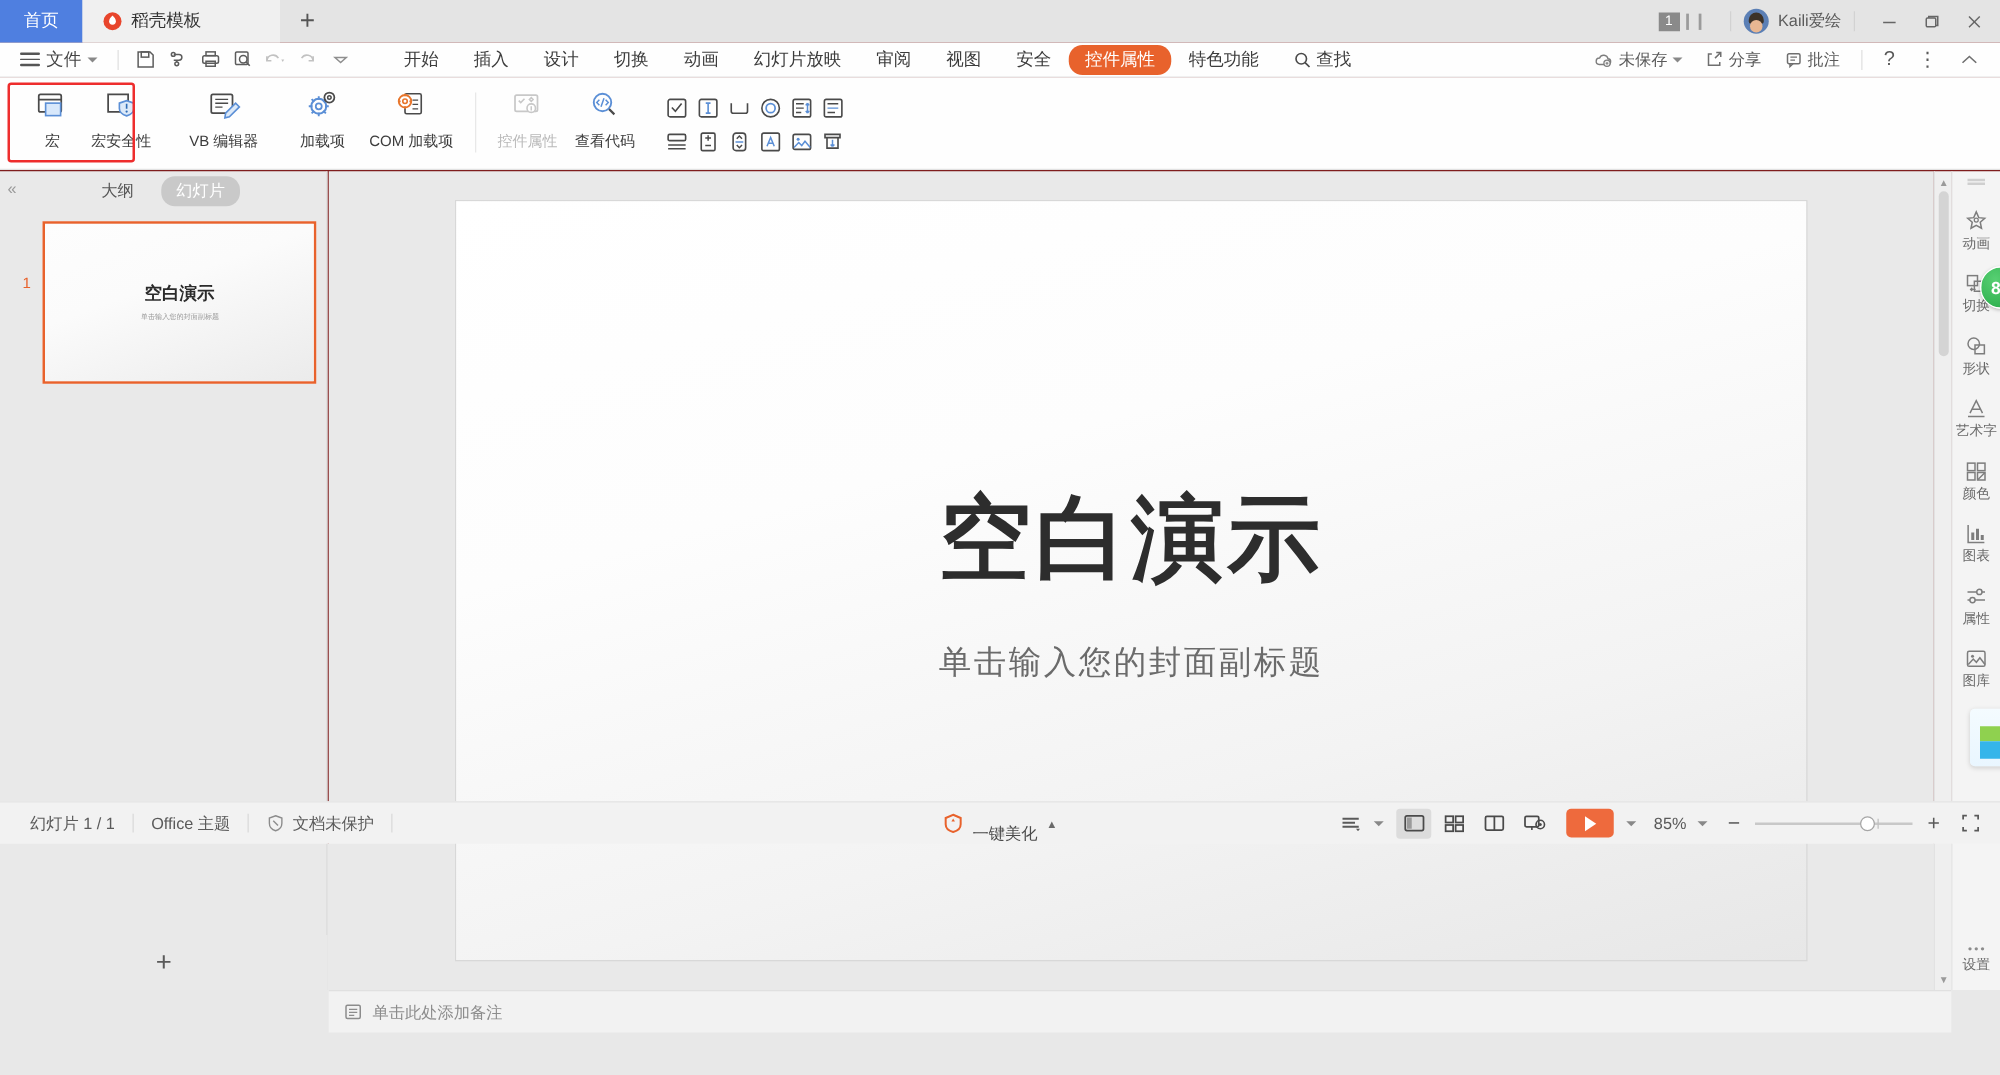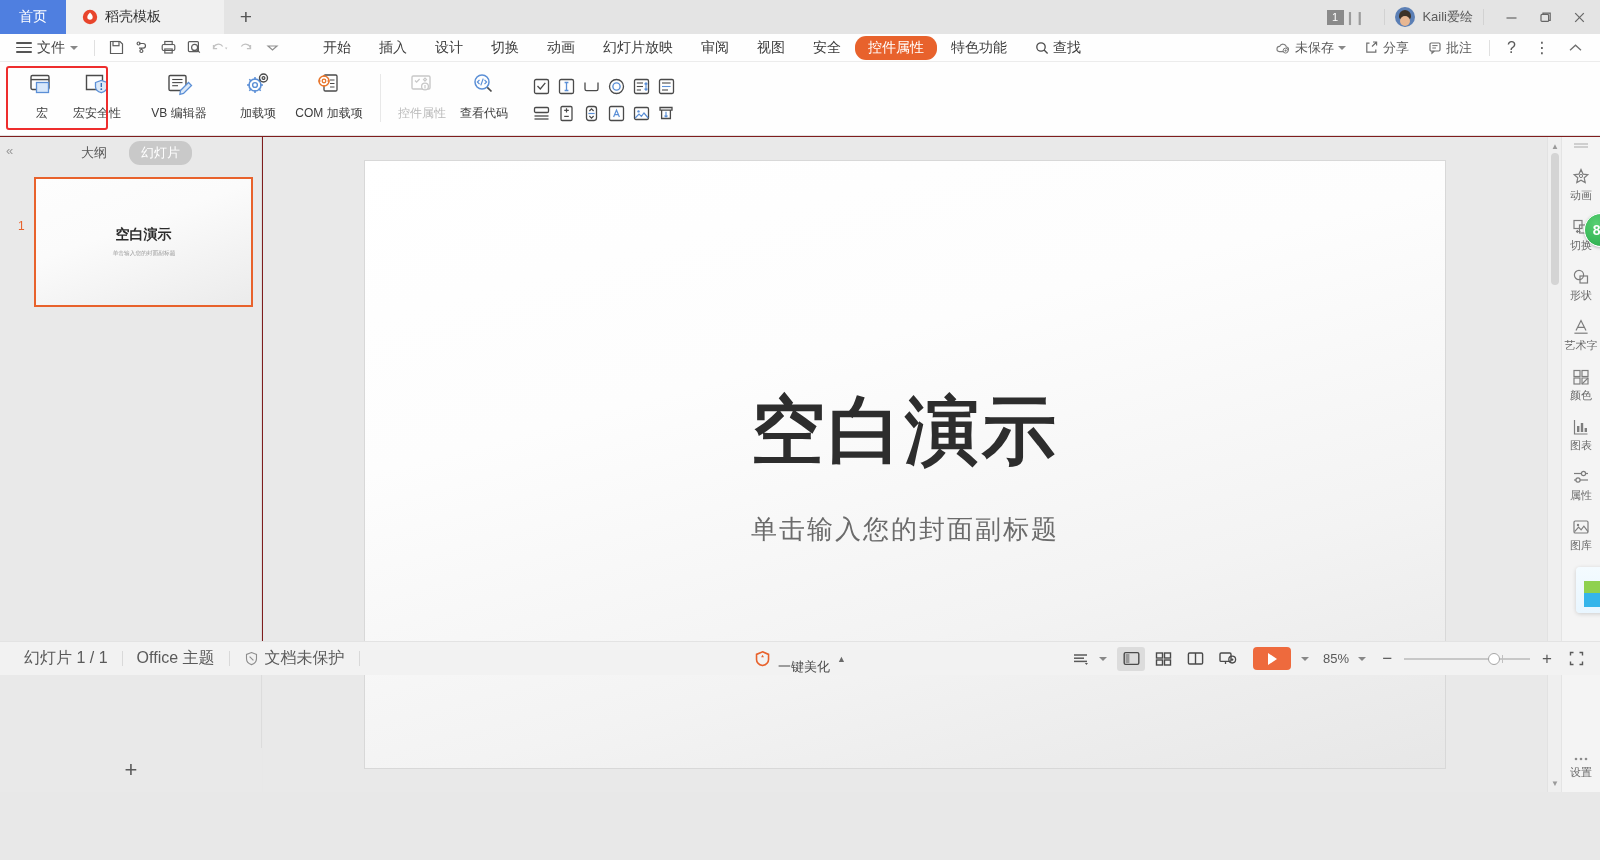--- a/index.html
+++ b/index.html
@@ -211,21 +211,21 @@
     display: flex; align-items: center; padding-left: 12px; gap: 8px;
   }
   .notes-text { font-size: 13px; color: #8c8c8c; }
 
   
   .statusbar {
     position: absolute; left: 0; bottom: 0; width: 1600px; height: 34px;
     background: #f2f2f2; border-top: 1px solid #e3e3e3;
     display: flex; align-items: center; padding: 0 10px;
   }
-  .st-item { font-size: 16px; color: #5a5a5a; padding: 0 14px; display: flex;
+  .st-item { font-size: 13px; color: #5a5a5a; padding: 0 14px; display: flex;
              align-items: center; gap: 6px; white-space: nowrap; }
   .st-sep { width: 1px; height: 15px; background: #d9d9d9; }
   .st-center { position: absolute; left: 50%; transform: translateX(-50%);
                display: flex; align-items: center; gap: 7px; }
   .beautify { font-size: 13px; color: #4a4a4a; margin-top: 16px; }
   .st-right { margin-left: auto; display: flex; align-items: center; gap: 4px; }
   .viewbtn { width: 28px; height: 24px; display: flex; align-items: center;
              justify-content: center; border-radius: 3px; }
   .viewbtn.sel { background: #dcdcdc; }
   .playbtn {
@@ -750,20 +750,31 @@
               <circle cx="5" cy="5" r="1.3" fill="#8c8c8c"></circle>
               <circle cx="10" cy="5" r="1.3" fill="#8c8c8c"></circle>
               <circle cx="15" cy="5" r="1.3" fill="#8c8c8c"></circle>
             </svg>
         </span>
         <span class="rail-label">设置</span>
       </div>
     </div>
   </div>
 
+  <div class="notesbar">
+    <span>
+      <svg width="15" height="15" viewBox="0 0 15 15">
+          <rect x="1.8" y="2.2" width="11.4" height="10.6" rx="1.2" fill="none" stroke="#8c8c8c" stroke-width="1.2"></rect>
+          <line x1="4.2" y1="5.4" x2="10.8" y2="5.4" stroke="#8c8c8c" stroke-width="1"></line>
+          <line x1="4.2" y1="7.8" x2="10.8" y2="7.8" stroke="#8c8c8c" stroke-width="1"></line>
+          <line x1="4.2" y1="10.2" x2="8.4" y2="10.2" stroke="#8c8c8c" stroke-width="1"></line>
+        </svg>
+    </span>
+    <span class="notes-text">单击此处添加备注</span>
+  </div>
 
   <div class="statusbar">
     <div class="st-item">幻灯片 1 / 1</div>
     <div class="st-sep"></div>
     <div class="st-item">Office 主题</div>
     <div class="st-sep"></div>
     <div class="st-item">
       <span>
         <svg width="15" height="15" viewBox="0 0 15 15">
             <path d="M7.5 1.6l5 1.8v4.2c0 3.2-2.4 5.3-5 6-2.6-.7-5-2.8-5-6V3.4z" fill="none" stroke="#8c8c8c" stroke-width="1.1"></path>

